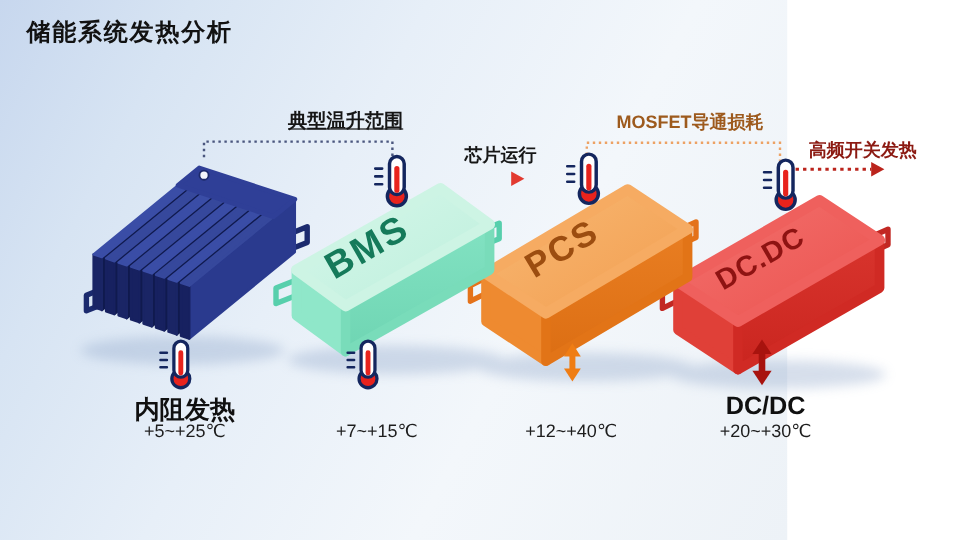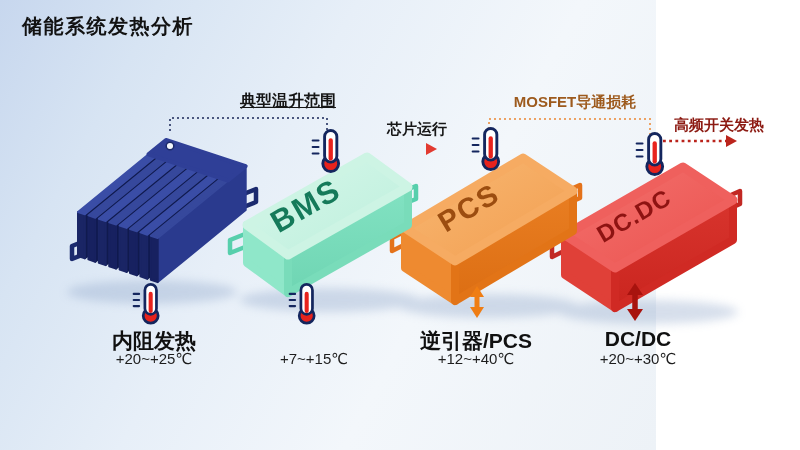--- a/index.html
+++ b/index.html
@@ -189,23 +189,22 @@
 <div class="txt ann ann-typical">典型温升范围</div>
 <div class="txt ann ann-chip">芯片运行</div>
 <div class="txt ann ann-mosfet">MOSFET导通损耗</div>
 <div class="txt ann ann-hf">高频开关发热</div>
 
 <div class="blocklabel bl-bms">BMS</div>
 <div class="blocklabel bl-pcs">PCS</div>
 <div class="blocklabel bl-dcdc">DC.DC</div>
 
 <div class="txt comp-name" style="left:154px">内阻发热</div>
-<div class="txt comp-temp" style="left:154px">+20~+25℃</div>
+<div class="txt comp-temp" style="left:154px">+5~+25℃</div>
 
 <div class="txt comp-temp" style="left:314px">+7~+15℃</div>
 
-<div class="txt comp-name" style="left:476px">逆引器/PCS</div>
 <div class="txt comp-temp" style="left:476px">+12~+40℃</div>
 
 <div class="txt comp-name" style="left:638px">DC/DC</div>
 <div class="txt comp-temp" style="left:638px">+20~+30℃</div>
 
 </div>
 
 </body></html>

